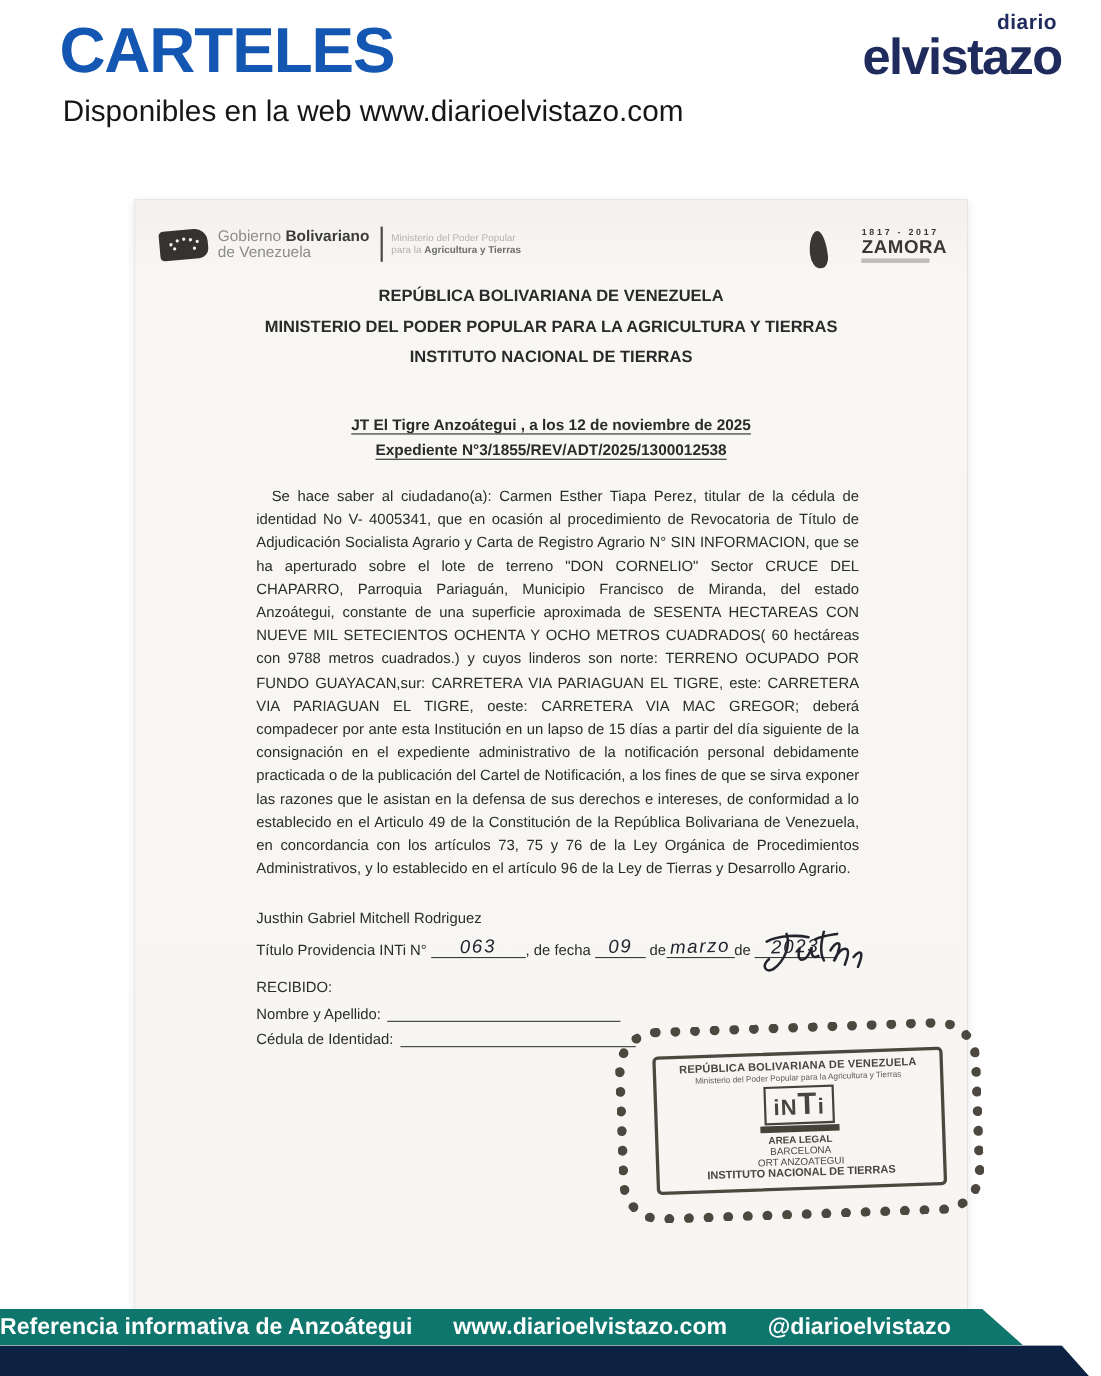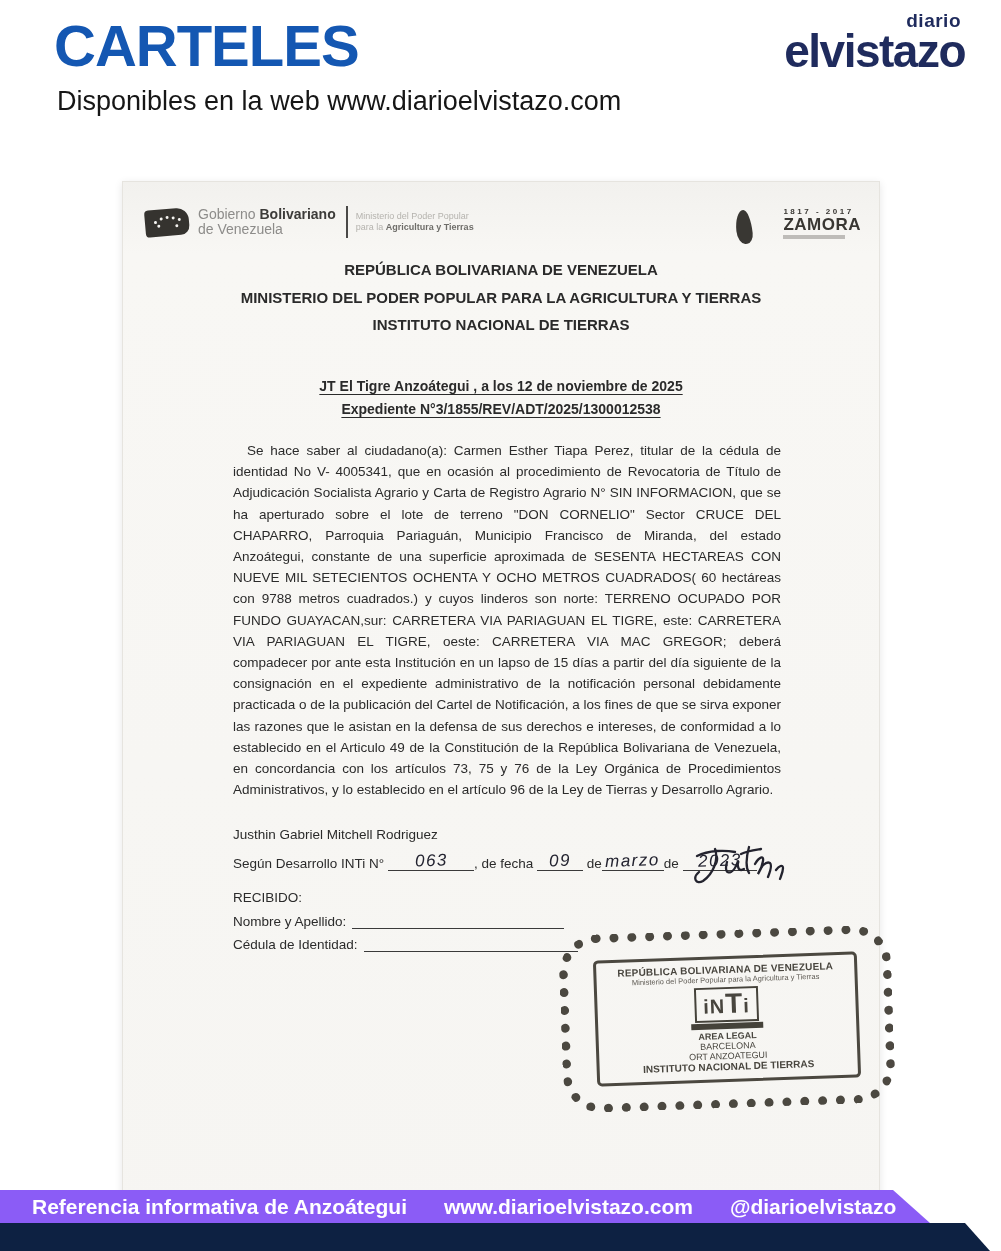--- a/index.html
+++ b/index.html
@@ -89,23 +89,23 @@
   .st-l2 { font-size:7.5px; color:#55514a; }
   .inti { display:inline-block; border:2.5px solid #38352d; padding:0 7px; margin-top:3px;
           font-weight:bold; font-size:20px; letter-spacing:1px; line-height:1.1; }
   .inti .bigT { font-size:28px; }
   .inti-bar { width:72px; height:6px; background:#38352d; margin:1px auto 2px auto; }
   .st-l3 { font-size:9px; font-weight:bold; }
   .st-l4, .st-l5 { font-size:9px; }
   .st-l6 { font-size:10px; font-weight:bold; }
 
   
-  .foot-blue { position:absolute; left:0; top:1190px; width:930px; height:33px; background:#8b5cf6;
+  .foot-blue { position:absolute; left:0; top:1190px; width:930px; height:33px; background:#0f766e;
                clip-path:polygon(0 0, calc(100% - 37px) 0, 100% 100%, 0 100%);
-               display:flex; align-items:center; padding-left:32px; gap:37px;
+               display:flex; align-items:center; gap:37px;
                color:#ffffff; font-size:21px; font-weight:bold; }
   .foot-navy { position:absolute; left:0; top:1223px; width:990px; height:28px; background:#0d2142;
                clip-path:polygon(0 0, calc(100% - 25px) 0, 100% 100%, 0 100%); }
 </style>
 </head>
 <body>
 
 <div class="stage">
 
   <div class="hdr-title">CARTELES</div>
@@ -146,21 +146,21 @@
     </div>
 
     <div class="dateline">JT El Tigre Anzoátegui , a los 12 de noviembre de 2025</div>
     <div class="expediente">Expediente N°3/1855/REV/ADT/2025/1300012538</div>
 
     <div class="bodytext">Se hace saber al ciudadano(a): Carmen Esther Tiapa Perez, titular de la cédula de identidad No V- 4005341, que en ocasión al procedimiento de Revocatoria de Título de Adjudicación Socialista Agrario y Carta de Registro Agrario N° SIN INFORMACION, que se ha aperturado sobre el lote de terreno "DON CORNELIO" Sector CRUCE DEL CHAPARRO, Parroquia Pariaguán, Municipio Francisco de Miranda, del estado Anzoátegui, constante de una superficie aproximada de SESENTA HECTAREAS CON NUEVE MIL SETECIENTOS OCHENTA Y OCHO METROS CUADRADOS( 60 hectáreas con 9788 metros cuadrados.) y cuyos linderos son norte: TERRENO OCUPADO POR FUNDO GUAYACAN,sur: CARRETERA VIA PARIAGUAN EL TIGRE, este: CARRETERA VIA PARIAGUAN EL TIGRE, oeste: CARRETERA VIA MAC GREGOR; deberá compadecer por ante esta Institución en un lapso de 15 días a partir del día siguiente de la consignación en el expediente administrativo de la notificación personal debidamente practicada o de la publicación del Cartel de Notificación, a los fines de que se sirva exponer las razones que le asistan en la defensa de sus derechos e intereses, de conformidad a lo establecido en el Articulo 49 de la Constitución de la República Bolivariana de Venezuela, en concordancia con los artículos 73, 75 y 76 de la Ley Orgánica de Procedimientos Administrativos, y lo establecido en el artículo 96 de la Ley de Tierras y Desarrollo Agrario.</div>
 
     <div class="signatory">Justhin Gabriel Mitchell Rodriguez</div>
 
     <div class="provline">
-      <span>Según Desarrollo INTi N°</span>
+      <span>Título Providencia INTi N°</span>
       <span class="blank" style="width:86px;"><span class="hand">063</span></span><span>, de fecha</span>
       <span class="blank" style="width:46px;"><span class="hand">09</span></span>
       <span>de</span><span class="blank" style="width:62px;"><span class="hand">marzo</span></span><span>de</span>
       <span class="blank" style="width:74px;"><span class="hand">2023</span></span>
     </div>
 
     <svg class="sig-svg" width="110" height="48" viewBox="0 0 110 48">
       <path d="M14,16 C26,10 42,10 52,12
                M32,9 C36,20 30,34 20,41 C13,45 9,38 16,32
                M44,22 C42,29 43,34 48,32 C52,30 54,24 55,21 C54,28 56,32 61,29

